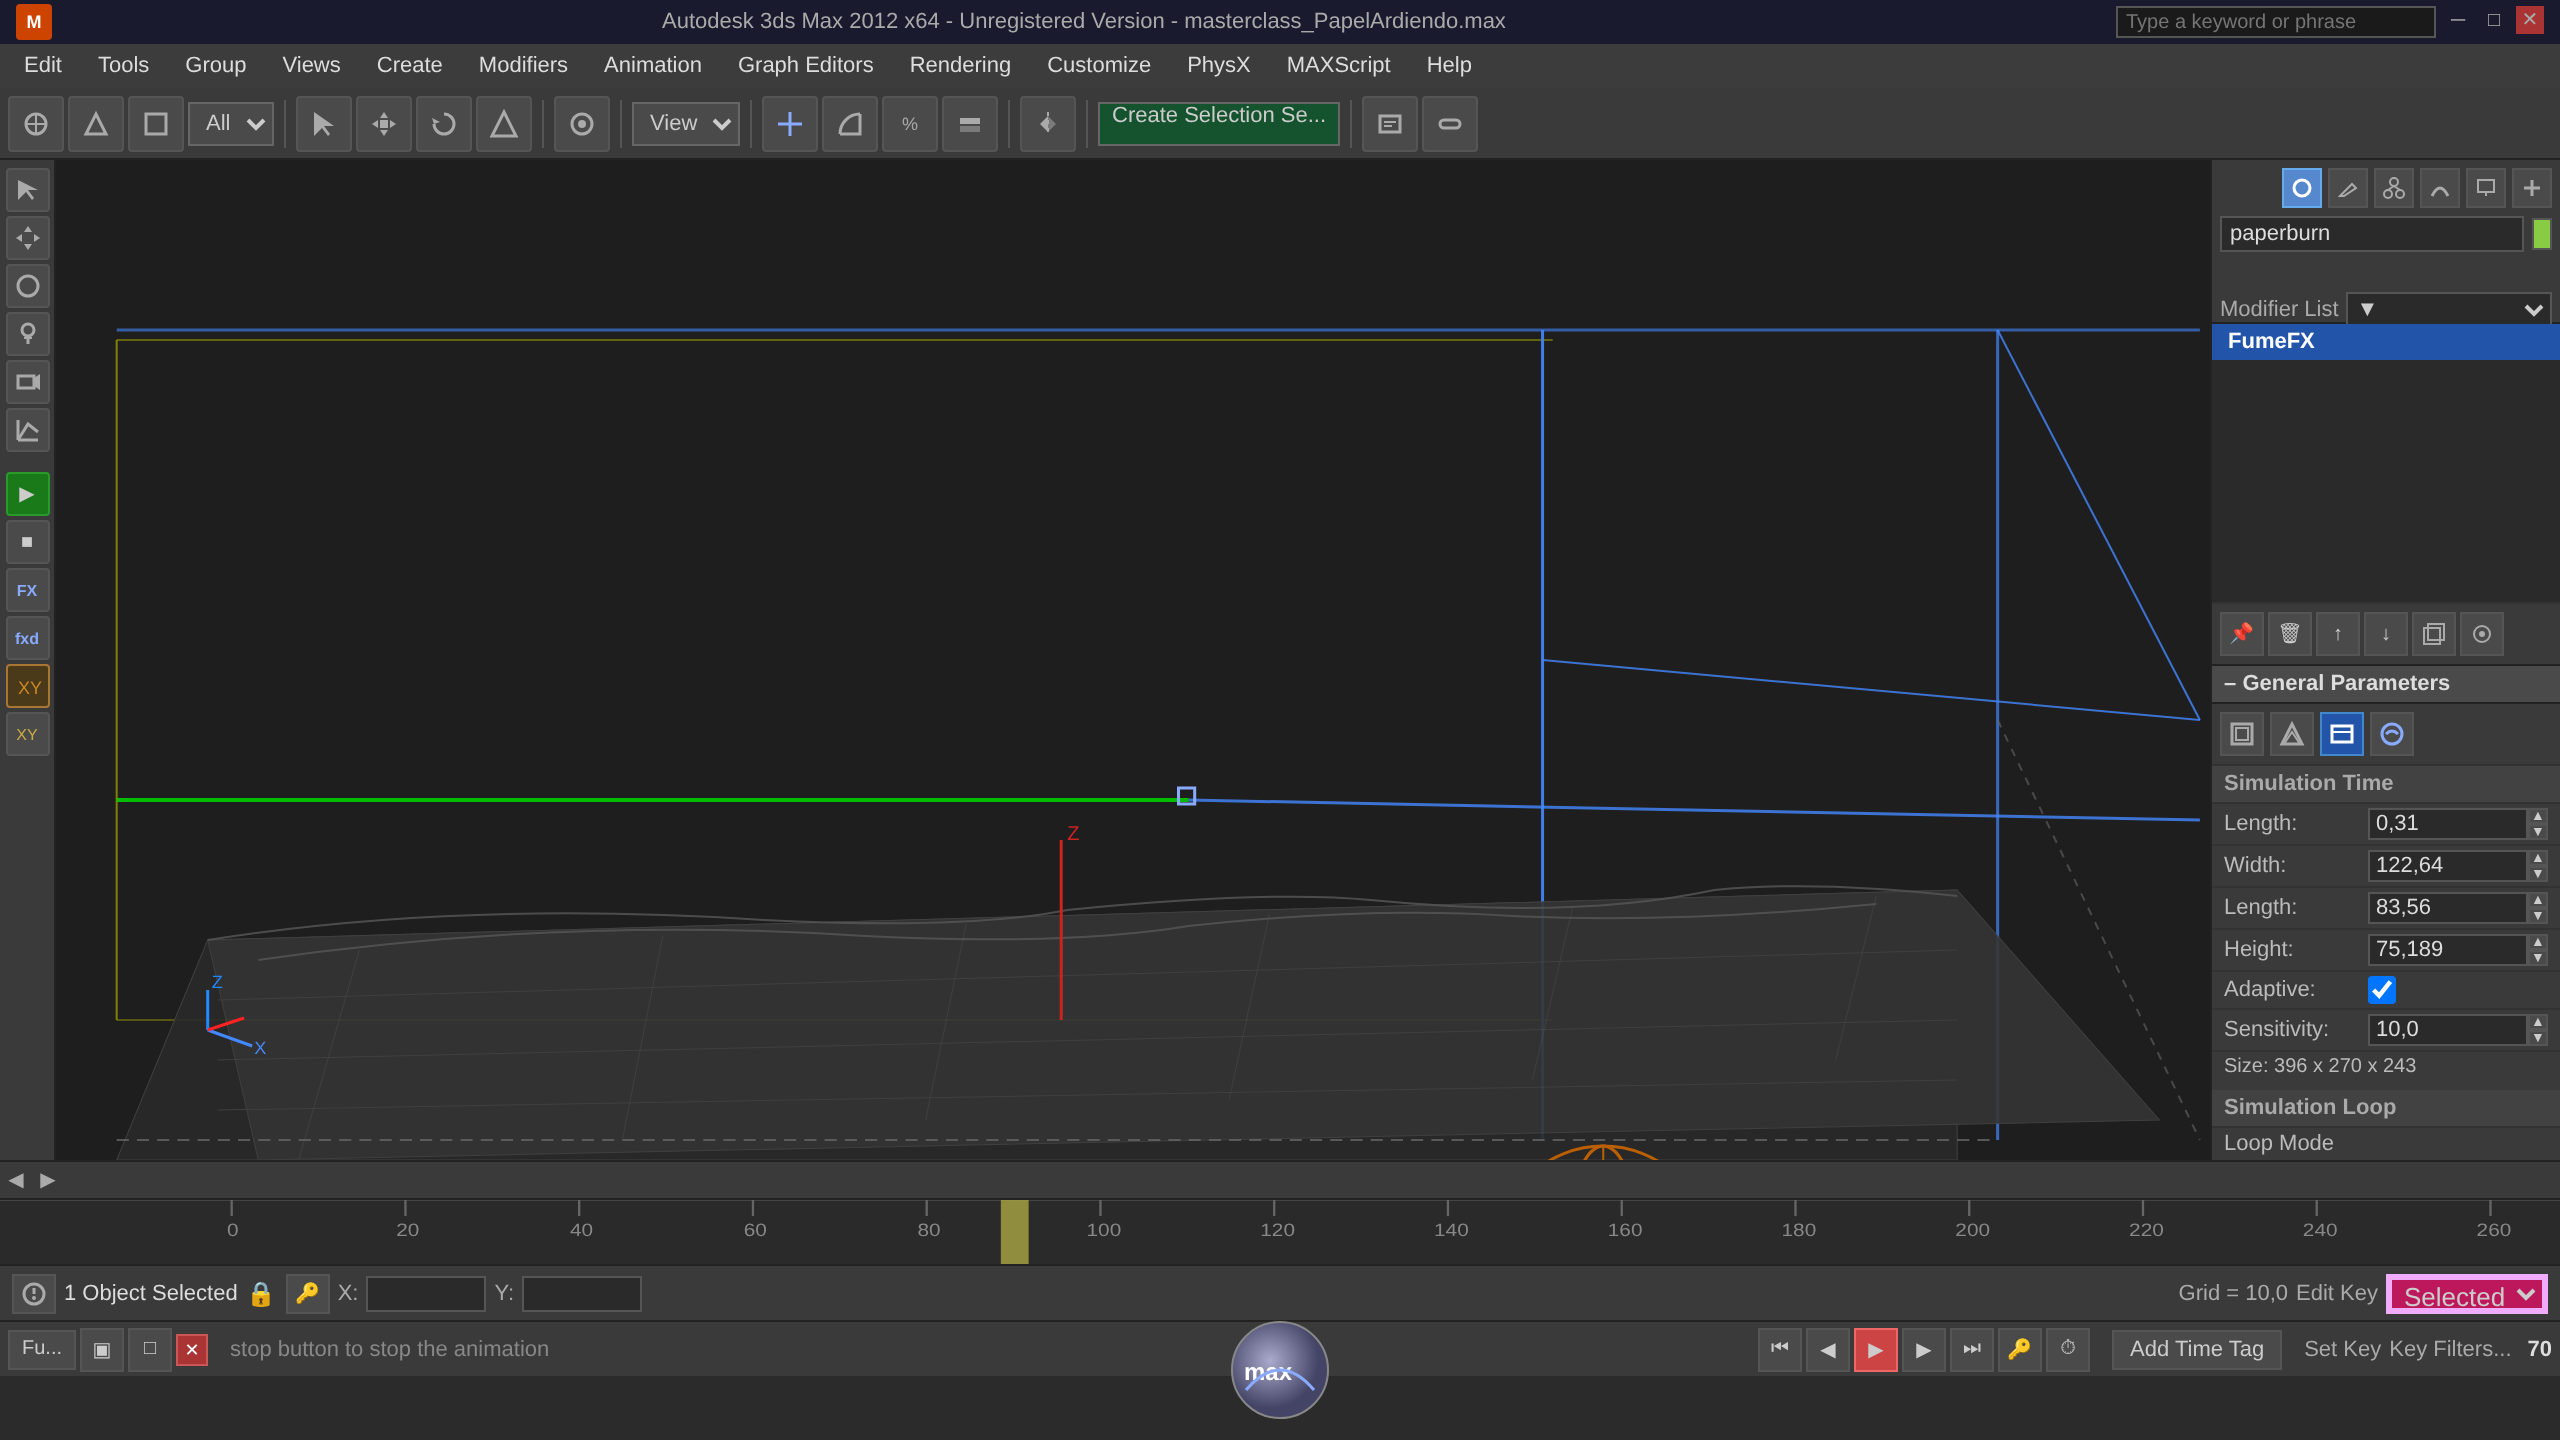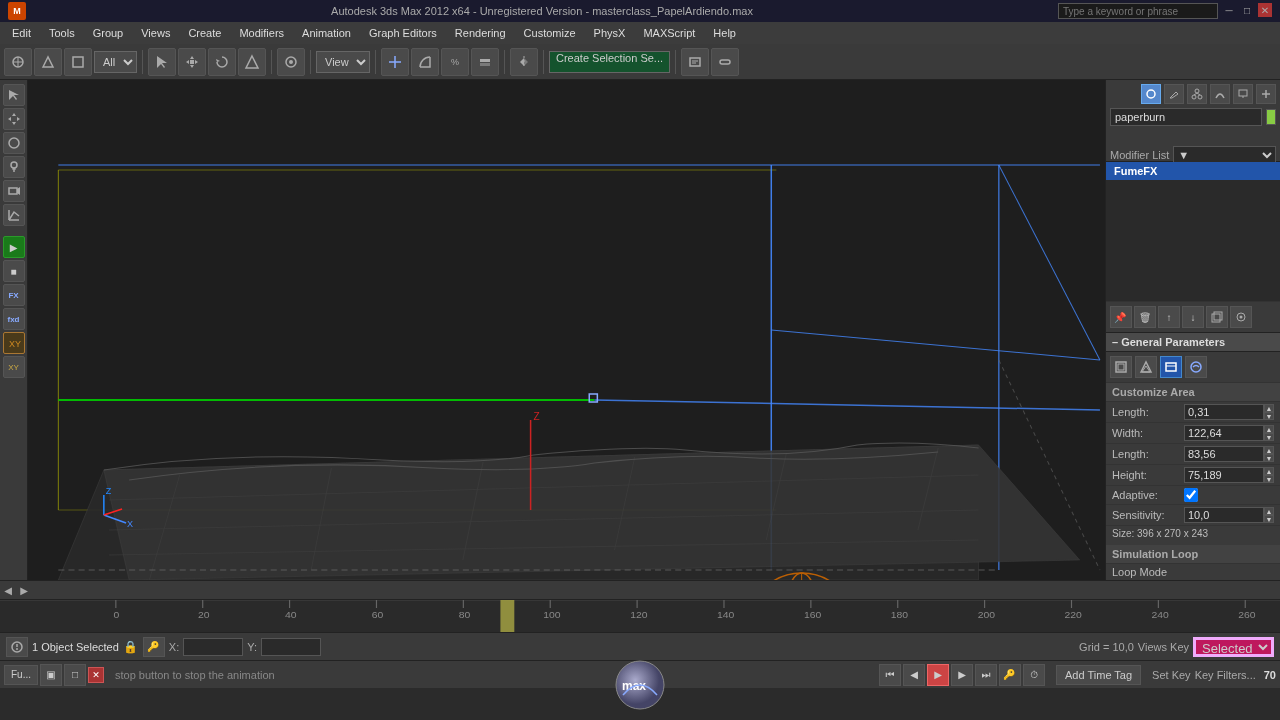--- a/index.html
+++ b/index.html
@@ -610,21 +610,21 @@
             </svg>
         </div>
         <div class="params-icon">
           <svg width="14" height="14" viewBox="0 0 14 14">
               <circle cx="7" cy="7" r="5" stroke="#88aaff" stroke-width="1.5" fill="none"></circle>
               <path d="M4 7 Q7 4 10 7" stroke="#88aaff" stroke-width="1.5" fill="none"></path>
             </svg>
         </div>
       </div>
 
-      <div class="sim-area-title">Customize Area</div>
+      <div class="sim-area-title">Simulation Time</div>
 
       <div class="param-row">
         <span class="param-label">Length:</span>
         <div class="param-value">0,31</div>
         <div style="display:flex;flex-direction:column;">
           <div class="param-spin-up">▲</div>
           <div class="param-spin-down">▼</div>
         </div>
       </div>
 
@@ -772,21 +772,21 @@
         </radialGradient>
       </defs>
       <circle cx="25" cy="25" r="24" fill="url(#logoGrad)" stroke="#888" stroke-width="1"></circle>
       <text x="7" y="30" font-size="12" fill="#ffffff" font-weight="bold" font-family="Arial">max</text>
       <path d="M8 35 Q25 15 42 35" fill="none" stroke="#88aaff" stroke-width="1.5"></path>
     </svg>
   </div>
 
   <div class="status-right">
     <span class="status-label">Grid = 10,0</span>
-    <span class="status-label">Views Key</span>
+    <span class="status-label">Edit Key</span>
     <select id="auto-key-select">
       <option>Selected</option>
       <option>All</option>
       <option>Explicit</option>
     </select>
   </div>
 </div>
 
 <div id="bottom-bar">
 

